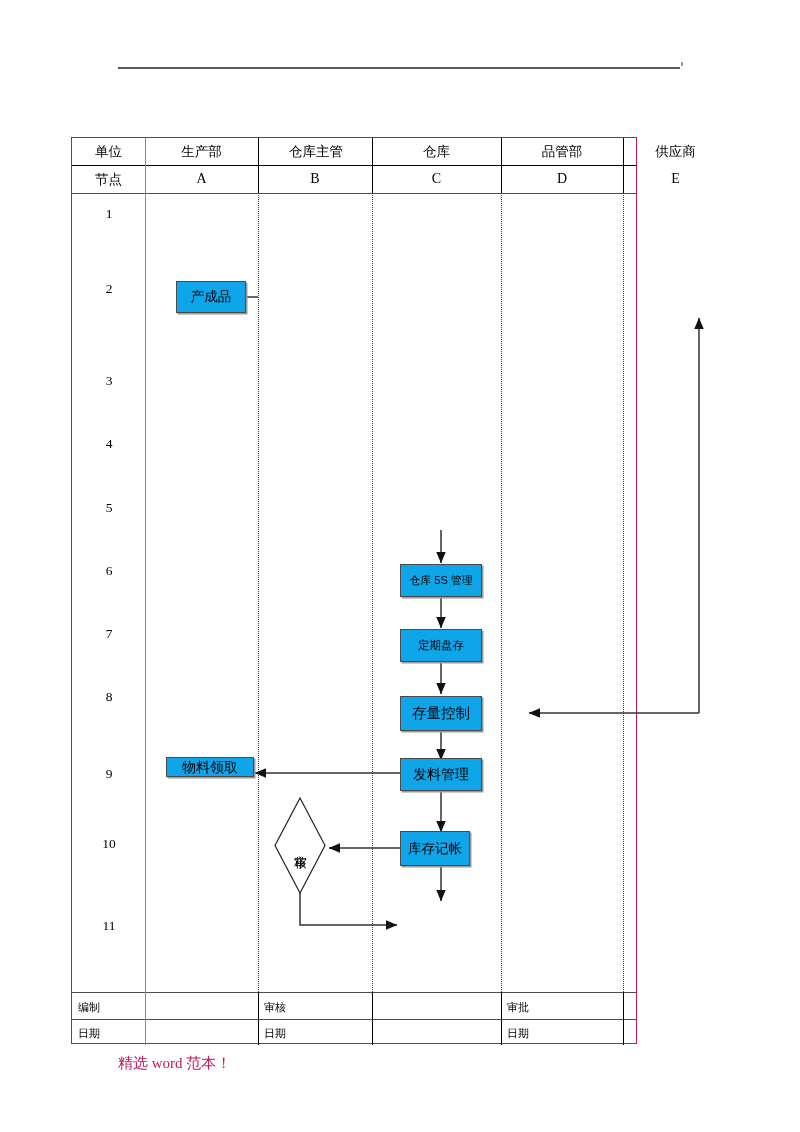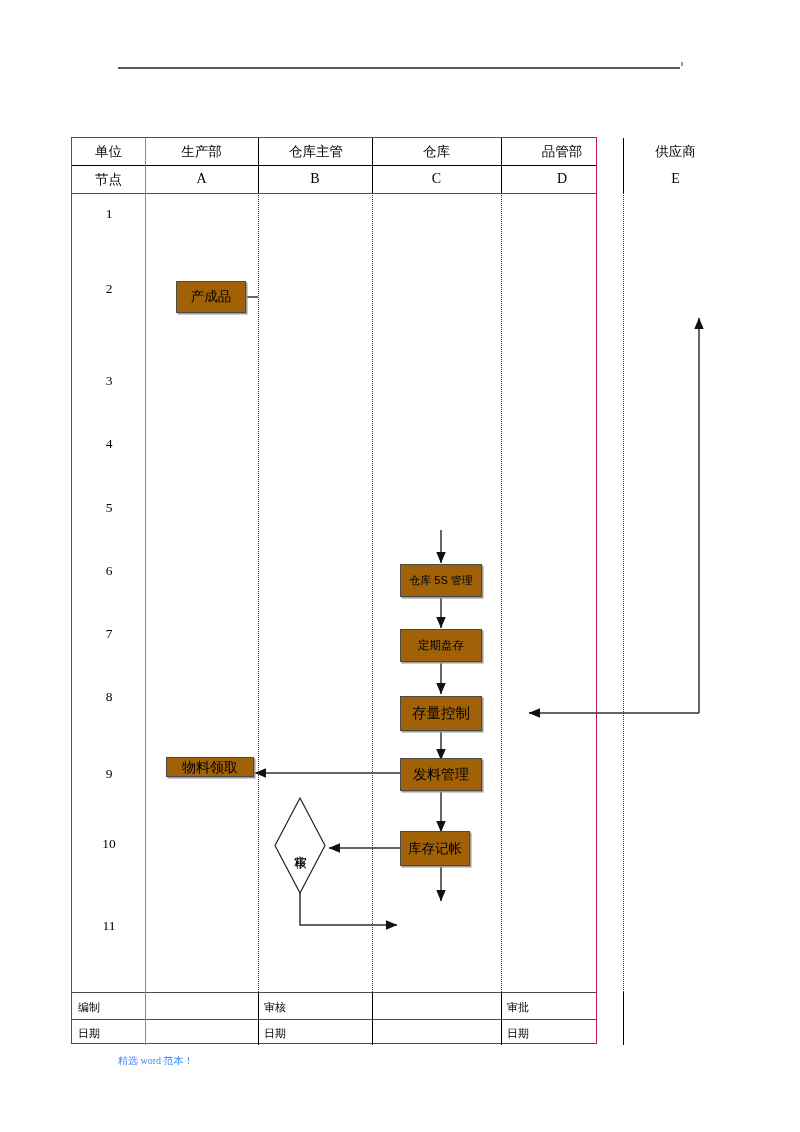--- a/index.html
+++ b/index.html
@@ -61,21 +61,21 @@
     right: 54px; top: 1px;
     font-size: 13px;
     font-weight: bold;
     font-family: "Liberation Serif", serif;
   }
 
   
   .tbl {
     position: absolute;
     left: 71px; top: 137px;
-    width: 526px; height: 907px;
+    width: 566px; height: 907px;
     border: 4px solid #be185d;
     border-width: 1.2px;
   }
 
   
   .hrule { position: absolute; left: 0; width: 100%; border-top: 1px solid #000; }
   .hrule.thick { border-top: 1.2px solid #4c4c4c; }
 
   
   .vsolid {
@@ -122,21 +122,21 @@
     font-family: "Liberation Sans", "DejaVu Sans", sans-serif;
   }
 
   
   .shape {
     position: absolute;
     display: flex;
     align-items: center;
     justify-content: center;
     text-align: center;
-    background: #a16207;
+    background: #0ea5e9;
     font-family: "Liberation Sans", "DejaVu Sans", sans-serif;
     color: #000;
     line-height: 1.15;
   }
   .box {
     border: 1.1px solid #4a4a4a;
     box-shadow: 1.5px 1.5px 0 0 #9a9a9a;
   }
   .oval {
     border: 1.2px solid #1a1a1a;
@@ -159,22 +159,22 @@
   #connectors {
     position: absolute;
     left: 0; top: 0;
     width: 800px; height: 1132px;
     pointer-events: none;
   }
 
   .watermark {
     position: absolute;
     left: 118px; top: 1054px;
-    font-size: 10px;
-    color: #3b82f6;
+    font-size: 15px;
+    color: #be185d;
     font-family: "Liberation Serif", "DejaVu Serif", serif;
   }
 </style>
 </head>
 <body>
 
 <div id="page">
 
   <div class="hdr-rule"></div>
   <div class="hdr-tick"></div>

